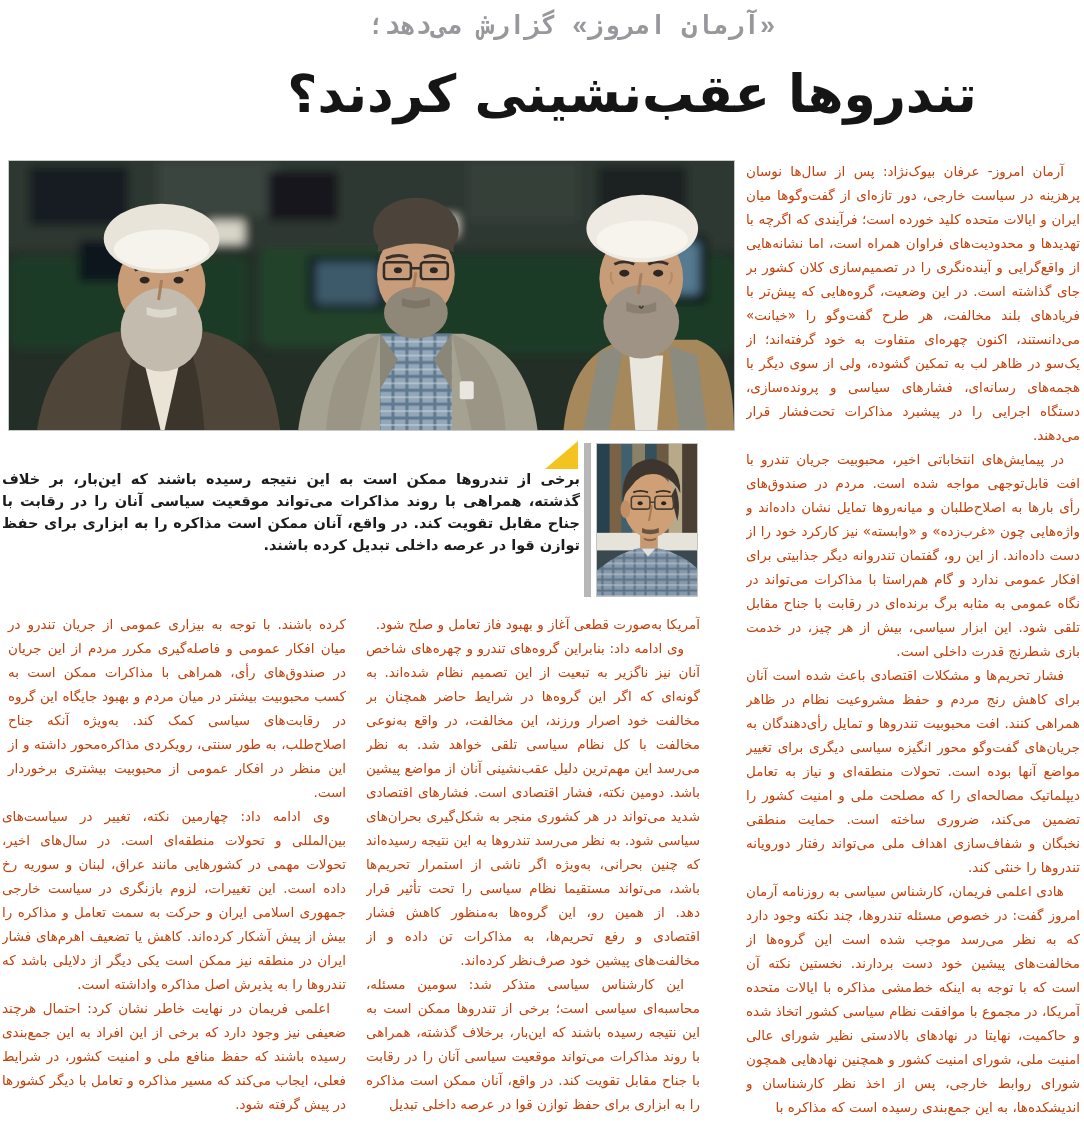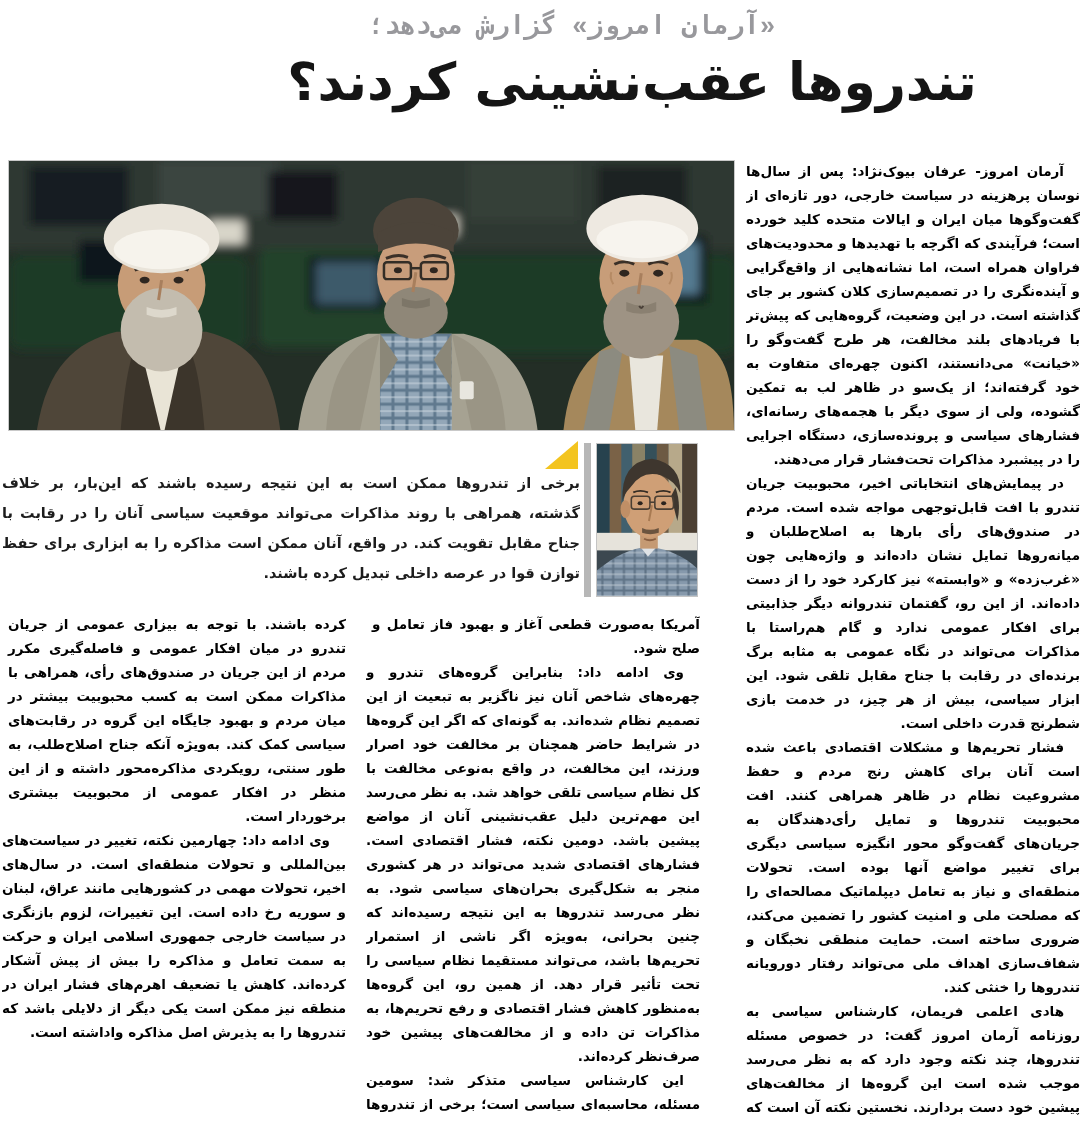--- a/index.html
+++ b/index.html
@@ -5,44 +5,44 @@
   html,body{margin:0;padding:0;background:#ffffff;}
   #page{
     position:relative;width:1084px;height:1122px;overflow:hidden;background:#fff;
     font-family:"DejaVu Sans",sans-serif;direction:rtl;
   }
   .kicker{
     position:absolute;top:10px;left:60px;right:0;text-align:center;
     font-size:26px;font-weight:bold;color:#98989c;font-family:Liberation Mono, monospace;
   }
   .headline{
-    position:absolute;top:52px;left:180px;right:0;margin:0;text-align:center;
+    position:absolute;top:64px;left:180px;right:0;margin:0;text-align:center;
     font-size:52px;font-weight:bold;color:#151515;letter-spacing:-1px;
   }
   .photo-main{
     position:absolute;left:8px;top:160px;width:727px;height:271px;
     border:1px solid #c9c9c9;box-sizing:border-box;background:#232e26;
   }
   .photo-main svg{display:block;width:100%;height:100%;}
   .col{
     position:absolute;text-align:justify;font-size:13.5px;line-height:24px;
-    color:#000000;overflow:hidden;font-weight:bold;
+    color:#c2410c;overflow:hidden;
   }
   .col p{margin:0;text-indent:16px;}
   .col p.cont{text-indent:0;margin-left:6px;}
   .col-right{left:746px;top:159px;width:334px;height:963px;}
   .col-mid  {left:366px;top:612px;width:334px;height:510px;}
   .col-left {left:2px;  top:612px;width:344px;height:510px;}
   .pq-triangle{
     position:absolute;left:545px;top:441px;width:33px;height:28px;
     background:#f3c41f;clip-path:polygon(100% 0,100% 100%,0 100%);
   }
   .pq-text{
     position:absolute;left:2px;top:468px;width:578px;height:128px;overflow:hidden;
-    font-size:14.5px;font-weight:bold;line-height:30px;text-align:justify;color:#1c1c1c;margin:0;
+    font-size:14.5px;font-weight:bold;line-height:22px;text-align:justify;color:#1c1c1c;margin:0;
   }
   .pq-divider{
     position:absolute;left:584px;top:443px;width:7px;height:154px;background:#b7b7b7;
   }
   .photo-portrait{
     position:absolute;left:596px;top:443px;width:102px;height:154px;
     border:1px solid #c4c4c4;box-sizing:border-box;background:#5d6a70;
   }
   .photo-portrait svg{display:block;width:100%;height:100%;}
 </style>
@@ -203,15 +203,16 @@
 
   <section class="col col-mid">
     <p class="cont">آمریکا به‌صورت قطعی آغاز و بهبود فاز تعامل و صلح شود.</p>
     <p>وی ادامه داد: بنابراین گروه‌های تندرو و چهره‌های شاخص آنان نیز ناگزیر به تبعیت از این تصمیم نظام شده‌اند. به گونه‌ای که اگر این گروه‌ها در شرایط حاضر همچنان بر مخالفت خود اصرار ورزند، این مخالفت، در واقع به‌نوعی مخالفت با کل نظام سیاسی تلقی خواهد شد. به نظر می‌رسد این مهم‌ترین دلیل عقب‌نشینی آنان از مواضع پیشین باشد. دومین نکته، فشار اقتصادی است. فشارهای اقتصادی شدید می‌تواند در هر کشوری منجر به شکل‌گیری بحران‌های سیاسی شود. به نظر می‌رسد تندروها به این نتیجه رسیده‌اند که چنین بحرانی، به‌ویژه اگر ناشی از استمرار تحریم‌ها باشد، می‌تواند مستقیما نظام سیاسی را تحت تأثیر قرار دهد. از همین رو، این گروه‌ها به‌منظور کاهش فشار اقتصادی و رفع تحریم‌ها، به مذاکرات تن داده و از مخالفت‌های پیشین خود صرف‌نظر کرده‌اند.</p>
     <p>این کارشناس سیاسی متذکر شد: سومین مسئله، محاسبه‌ای سیاسی است؛ برخی از تندروها ممکن است به این نتیجه رسیده باشند که این‌بار، برخلاف گذشته، همراهی با روند مذاکرات می‌تواند موقعیت سیاسی آنان را در رقابت با جناح مقابل تقویت کند. در واقع، آنان ممکن است مذاکره را به ابزاری برای حفظ توازن قوا در عرصه داخلی تبدیل</p>
   </section>
 
   <section class="col col-left">
     <p class="cont">کرده باشند. با توجه به بیزاری عمومی از جریان تندرو در میان افکار عمومی و فاصله‌گیری مکرر مردم از این جریان در صندوق‌های رأی، همراهی با مذاکرات ممکن است به کسب محبوبیت بیشتر در میان مردم و بهبود جایگاه این گروه در رقابت‌های سیاسی کمک کند. به‌ویژه آنکه جناح اصلاح‌طلب، به طور سنتی، رویکردی مذاکره‌محور داشته و از این منظر در افکار عمومی از محبوبیت بیشتری برخوردار است.</p>
     <p>وی ادامه داد: چهارمین نکته، تغییر در سیاست‌های بین‌المللی و تحولات منطقه‌ای است. در سال‌های اخیر، تحولات مهمی در کشورهایی مانند عراق، لبنان و سوریه رخ داده است. این تغییرات، لزوم بازنگری در سیاست خارجی جمهوری اسلامی ایران و حرکت به سمت تعامل و مذاکره را بیش از پیش آشکار کرده‌اند. کاهش یا تضعیف اهرم‌های فشار ایران در منطقه نیز ممکن است یکی دیگر از دلایلی باشد که تندروها را به پذیرش اصل مذاکره واداشته است.</p>
+    <p>اعلمی فریمان در نهایت خاطر نشان کرد: احتمال هرچند ضعیفی نیز وجود دارد که برخی از این افراد به این جمع‌بندی رسیده باشند که حفظ منافع ملی و امنیت کشور، در شرایط فعلی، ایجاب می‌کند که مسیر مذاکره و تعامل با دیگر کشورها در پیش گرفته شود.</p>
   </section>
 
 </div>
 
 </body></html>

